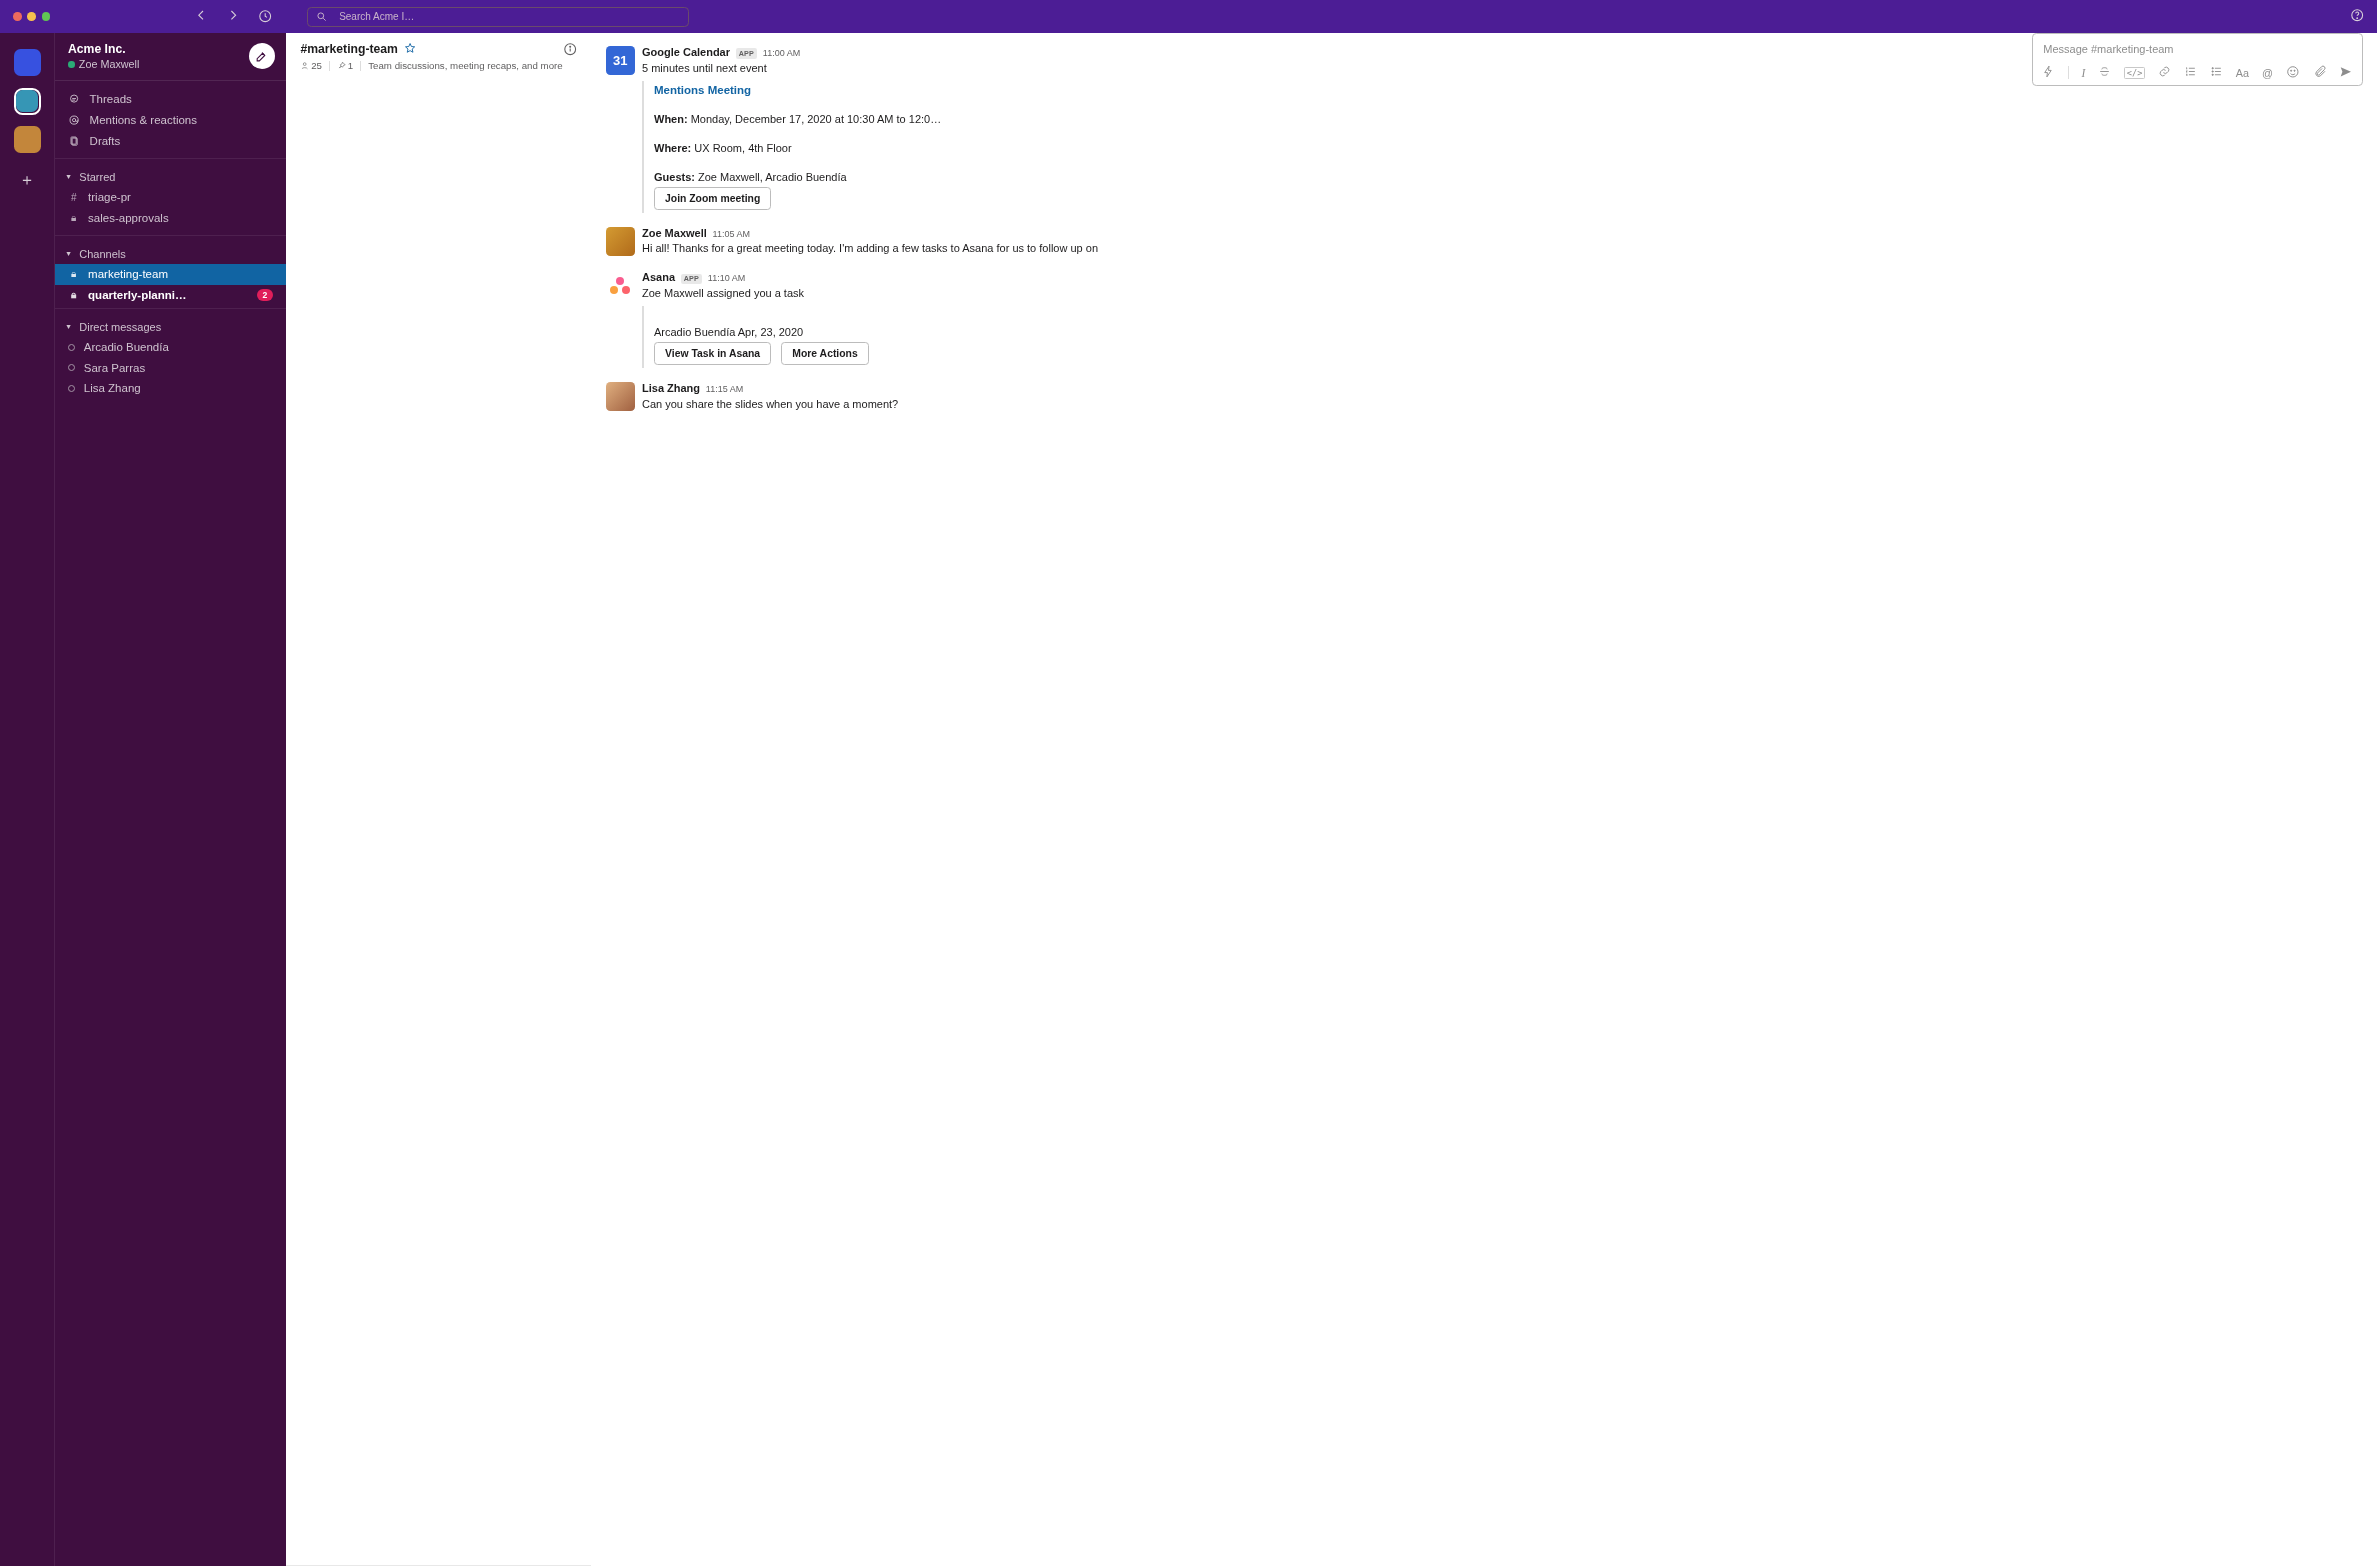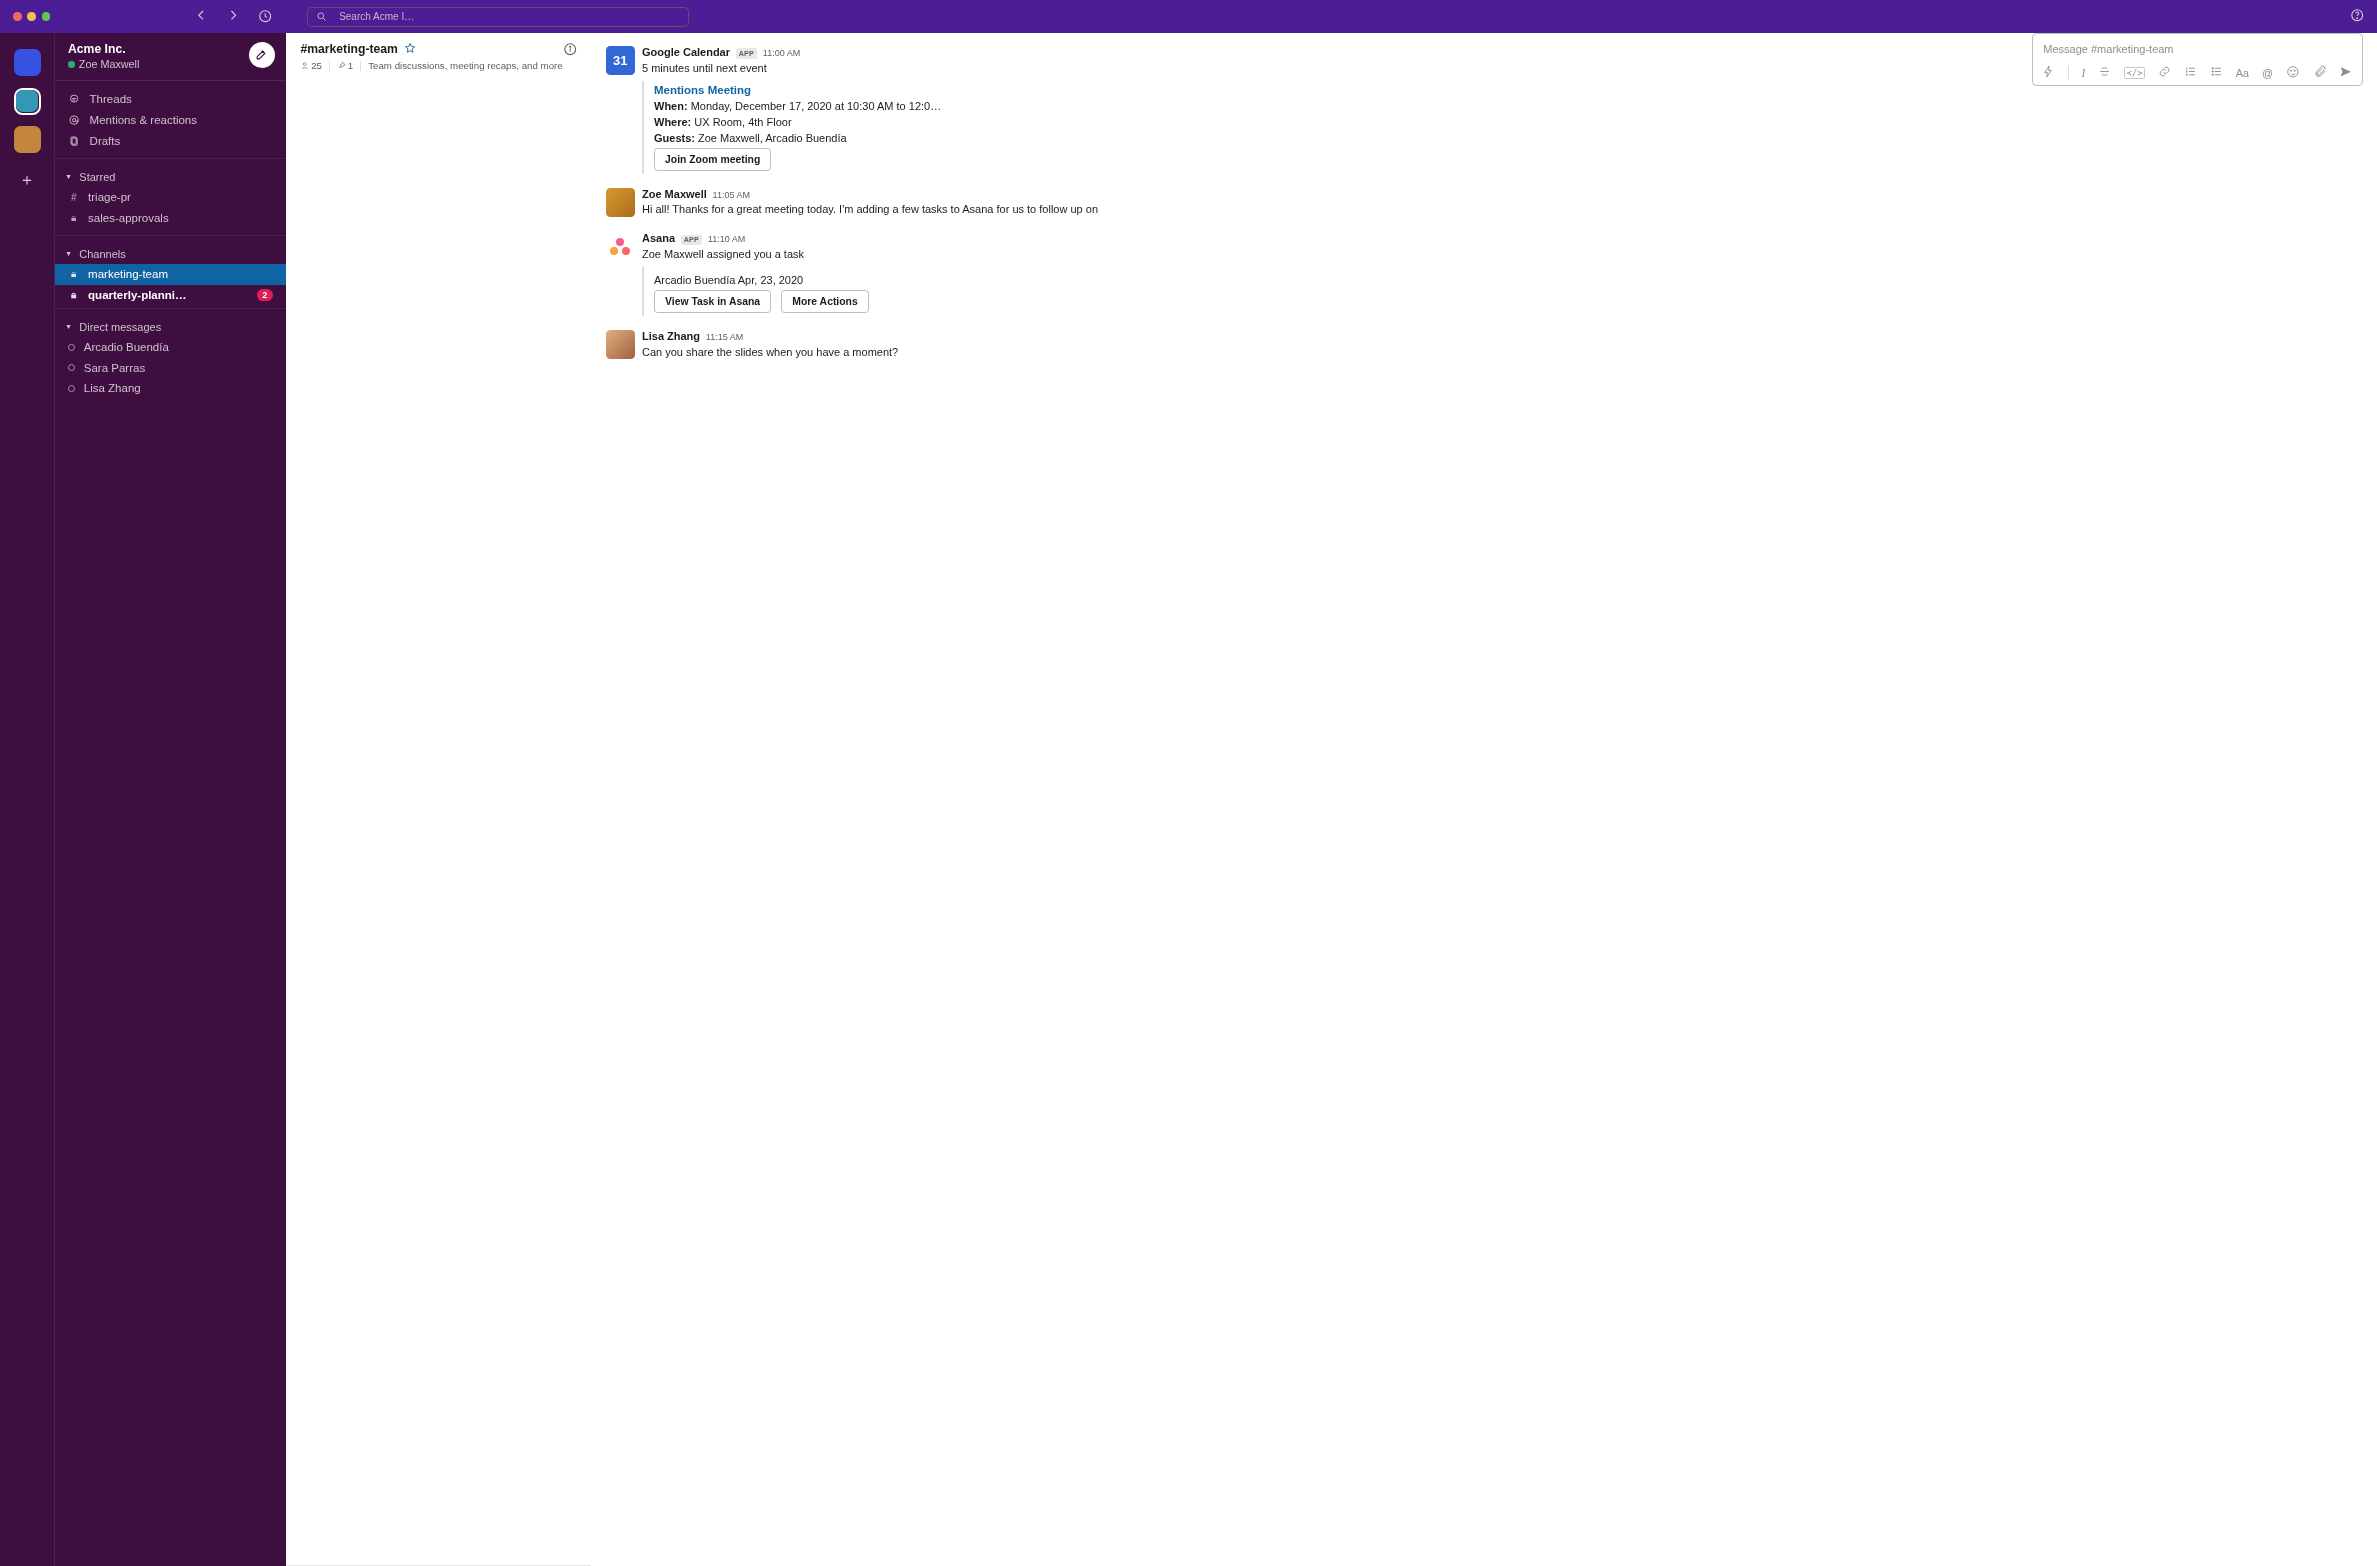--- a/index.html
+++ b/index.html
@@ -68,21 +68,21 @@
     grid-column: 2; grid-row: 2;
     background: #3f0e40;
     color: #cfc3cf;
     display: flex; flex-direction: column;
     font-size: 11.5px;
     overflow-y: auto;
   }
   .ws-header {
     padding: 8.6px 11.5px 10px 13px;
     border-bottom: 0.7px solid rgba(255,255,255,0.1);
-    display: flex; align-items: flex-start; justify-content: space-between;
+    display: flex; align-items: center; justify-content: space-between;
   }
   .ws-name { color: #fff; font-weight: 800; font-size: 12.2px; }
   .ws-user { display:flex; align-items:center; gap:4.3px; margin-top:2.9px; font-size:10.8px;}
   .presence { width:6.5px; height:6.5px; border-radius:50%; background:#2bac76; }
   .compose-btn {
     width: 26px; height: 26px; background:#fff; border-radius:50%;
     display:flex; align-items:center; justify-content:center;
   }
   .compose-btn svg { width:13px; height:13px; stroke:#3f0e40; fill:none; stroke-width:2;}
   .sb-block { padding: 7.2px 0; border-bottom: 0.7px solid rgba(255,255,255,0.08); }
@@ -146,21 +146,21 @@
   .app-badge {
     font-size:7.2px; background:#e8e8e8; color:#616061; padding:0.7px 2.9px; border-radius:2.2px;
     font-weight:700; letter-spacing:0.2px;
   }
   .ts { color:#616061; font-size:9px; }
   .msg-text { font-size:11px; margin-top:1.4px; line-height:1.5;}
   .attachment {
     border-left:2.9px solid #ddd; padding:2.9px 0 2.9px 10px; margin-top:4.3px;
   }
   .attach-title { color:#1264a3; font-weight:700; font-size:11.5px;}
-  .attach-row { font-size:11px; margin-top:4px;}
+  .attach-row { font-size:11px; margin-top:17px;}
   .attach-row b { font-weight:700; }
   .btn {
     display:inline-block; border:0.7px solid #bcbcbc; border-radius:3.6px;
     padding:5px 10px; font-weight:700; font-size:10.4px; margin-top:4px;
     background:#fff; cursor:pointer; margin-right:7.2px;
   }
   .portrait { background:linear-gradient(135deg,#d49b32,#b06a1a); }
   .portrait2 { background:linear-gradient(135deg,#e0b080,#a06040); }
   
   .composer-wrap { padding: 0 14.4px 13px 14.4px; }

